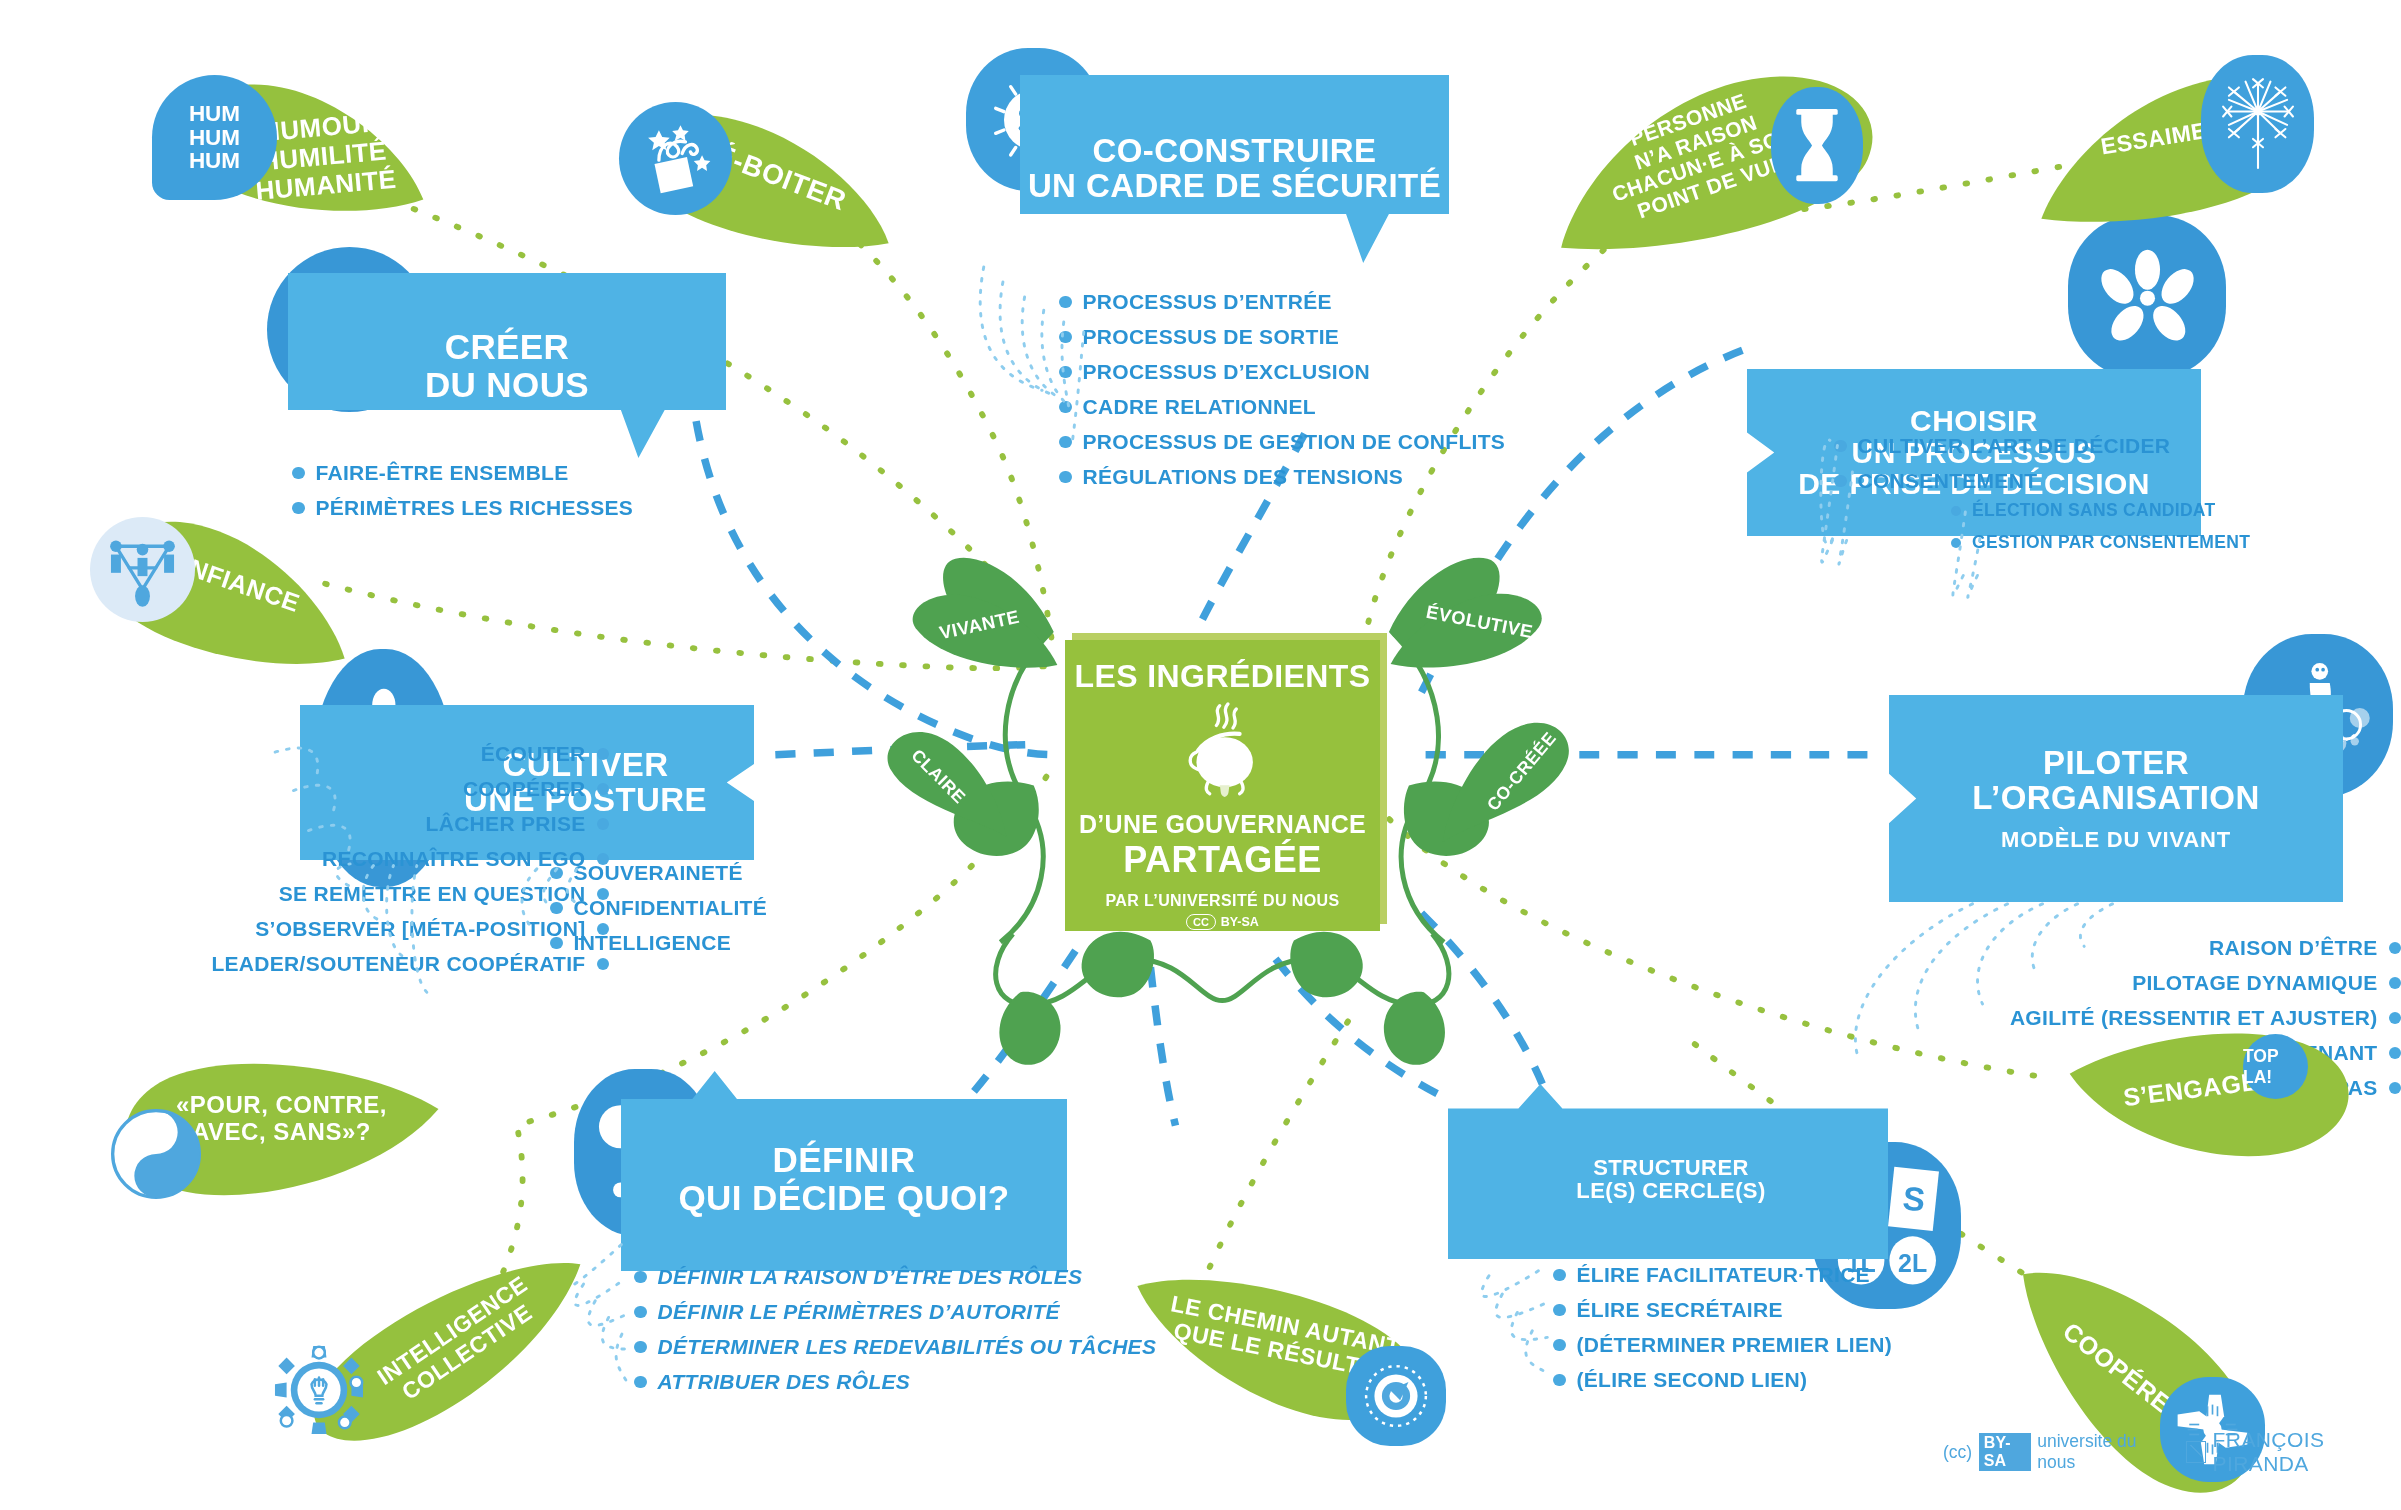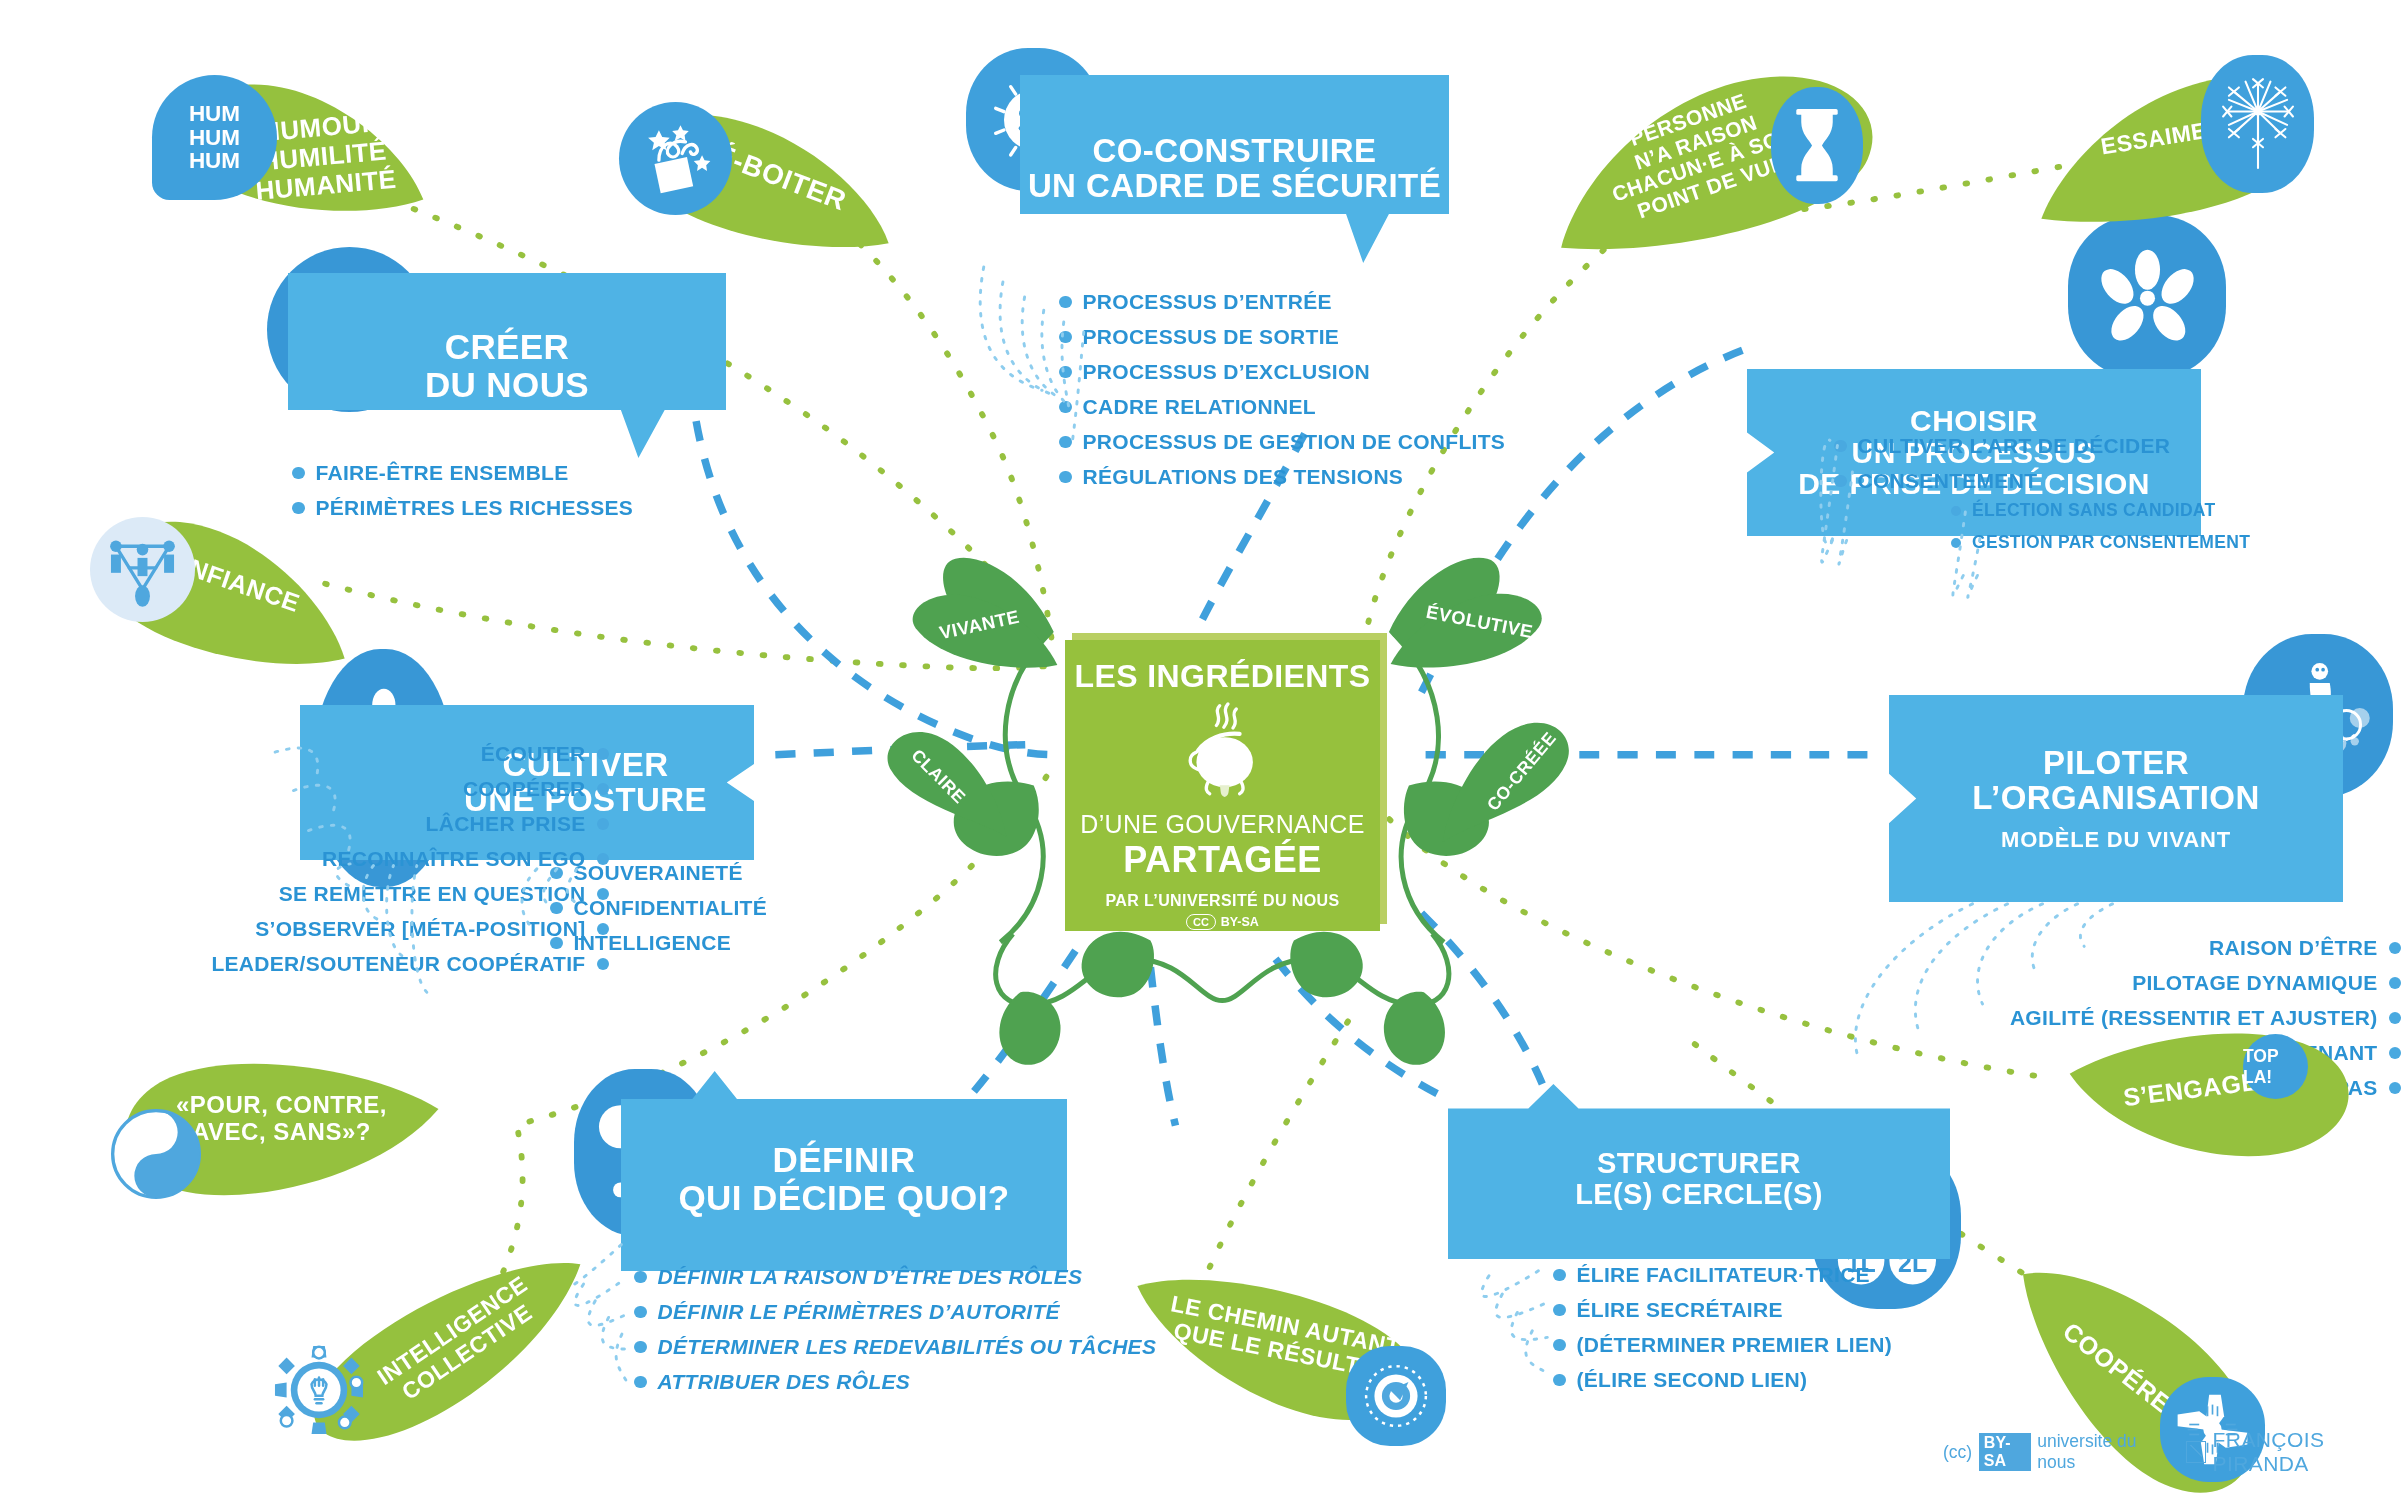--- a/index.html
+++ b/index.html
@@ -56,21 +56,21 @@
   .badge.darker{background:#3897D6;}
 
   
   #center{position:absolute;left:1065px;top:640px;width:315px;height:291px;}
   #center .shadow{position:absolute;left:6.7px;top:-6.7px;width:100%;height:100%;
       background:#B9CF63;}
   #center .card{position:absolute;left:0;top:0;width:100%;height:100%;
       background:#96C13D;display:flex;flex-direction:column;align-items:center;
       justify-content:flex-start;color:#fff;}
   #center .t1{font-size:32px;font-weight:bold;letter-spacing:0.4px;margin-top:18.3px;}
-  #center .t2{font-size:25px;font-weight:normal;letter-spacing:0.3px;margin-top:13px;}
+  #center .t2{font-size:25px;font-weight:bold;letter-spacing:0.3px;margin-top:13px;}
   #center .t3{font-size:36px;font-weight:bold;letter-spacing:0.5px;margin-top:0.8px;}
   #center .t4{font-size:16px;font-weight:bold;letter-spacing:0.4px;margin-top:11px;}
   #center .cc{display:flex;align-items:center;gap:5px;margin-top:3.3px;font-size:12.5px;font-weight:bold;}
   #center .ccmark{border:1.7px solid #fff;border-radius:11.7px;padding:0 5.8px;font-size:11px;line-height:14px;}
 
   
   #footer{position:absolute;left:1943px;top:1428px;display:flex;align-items:center;gap:28px;}
   #footer .grp{display:flex;align-items:center;gap:6.7px;color:#4FA7DE;font-size:17.5px;}
   #footer .cctag{background:#4FA7DE;color:#fff;font-weight:bold;padding:0.8px 5px;font-size:16px;}
   #footer .mark{width:20px;height:20px;border:1.7px solid #4FA7DE;position:relative;}
@@ -533,21 +533,21 @@
         <ellipse cx="104" cy="122" rx="28" ry="29"></ellipse>
       </g>
       <g fill="#3897D6" font-family="Liberation Sans, sans-serif" font-weight="bold" text-anchor="middle">
         <text x="42" y="64" font-size="40">F</text>
         <text x="104" y="62" font-size="40" transform="rotate(6 104 62)">S</text>
         <text x="42" y="136" font-size="30">1L</text>
         <text x="104" y="136" font-size="30">2L</text>
       </g>
     </svg>
   </div>
-  <div class="bbox clip-top-tail" style="left:1448px;top:1084px;width:502px;height:175px;font-size:29px;">
+  <div class="bbox clip-top-tail" style="left:1448px;top:1084px;width:434px;height:175px;font-size:22px;padding-left:6px;">
     <div style="padding-top:15px;">
       <span class="ttl">STRUCTURER</span>
       <span class="ttl">LE(S) CERCLE(S)</span>
     </div>
   </div>
   <div class="blist left" style="left:1553px;top:1263px;">
     <div class="row">
         <span class="dot"></span>
         <span class="txt">ÉLIRE FACILITATEUR·TRICE</span>
       </div>

